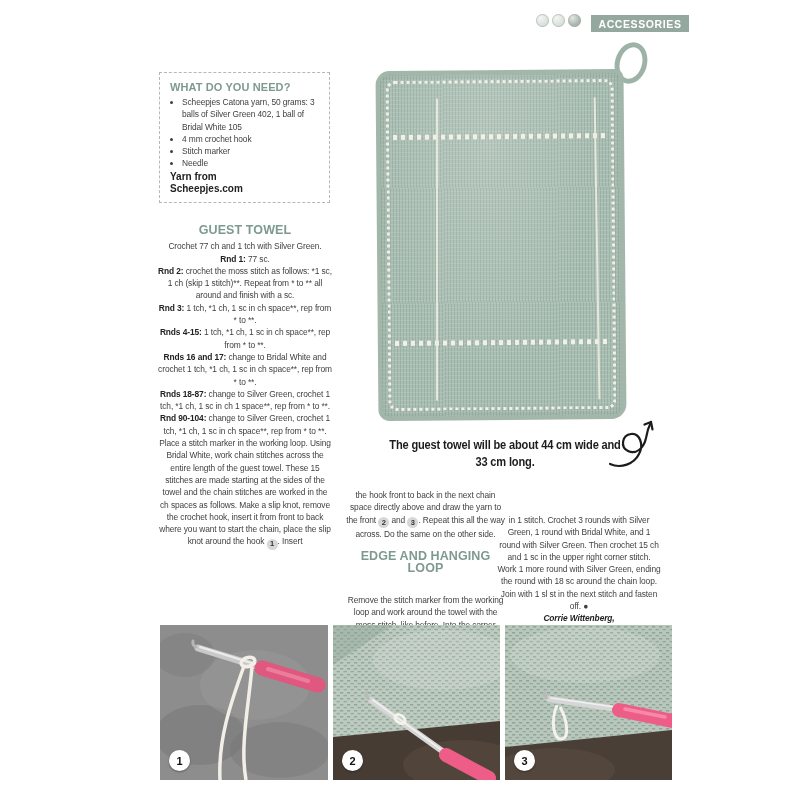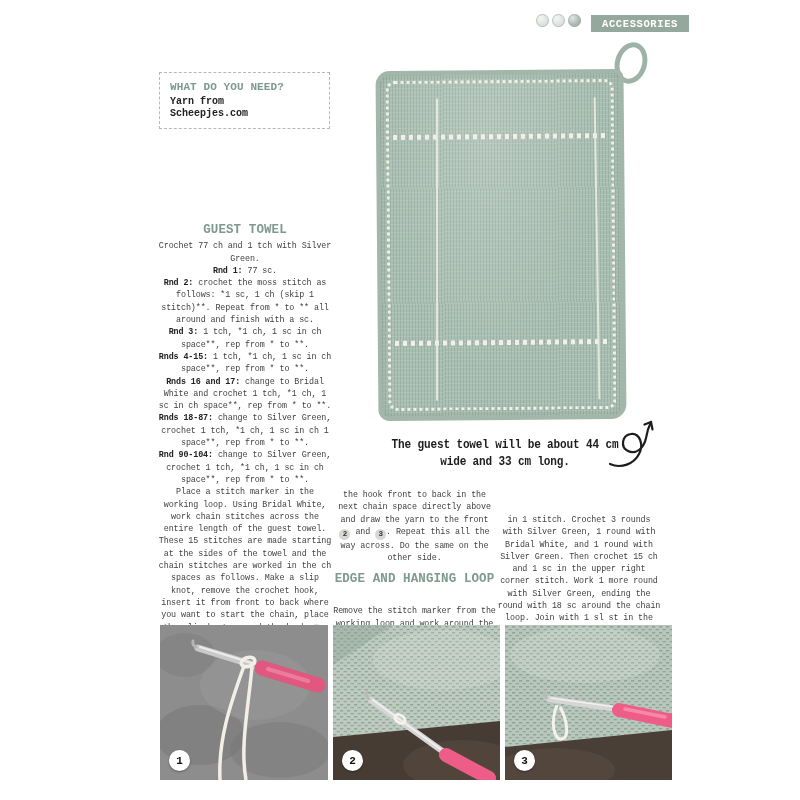--- a/index.html
+++ b/index.html
@@ -1,18 +1,18 @@
 <!DOCTYPE html>
 <html><head>
 <meta charset="utf-8">
 <style>
   html,body { margin:0; padding:0; background:#ffffff; }
   .page {
     position:relative; width:800px; height:800px; background:#ffffff;
-    font-family:Liberation Mono, monospace; color:#3f3f3f; overflow:hidden;
+    font-family:Liberation Sans, sans-serif; color:#3f3f3f; overflow:hidden;
   }
   
   .difficulty-dots { position:absolute; left:536px; top:14px; display:flex; gap:3px; }
   .yarn-dot { width:13px; height:13px; border-radius:50%;
     background:radial-gradient(circle at 35% 30%, #f4f6f4, #dde3de 55%, #c9d2cb);
     box-shadow:inset 0 0 0 1px rgba(160,172,163,.55); }
   .yarn-dot.dark { background:radial-gradient(circle at 35% 30%, #e2e7e3, #adb9b0 55%, #97a59b); }
   .banner { position:absolute; left:591px; top:15px; width:98px; height:17px;
     background:#95a89d; color:#ffffff; font-weight:bold; font-size:10.5px;
     letter-spacing:.6px; display:flex; align-items:center; justify-content:center; }
@@ -21,21 +21,21 @@
     border:1.5px dashed #b7b7b7; padding:8px 8px 7px 10px; background:#fff; }
   .materials h3 { margin:0 0 3px 0; font-size:11px; color:#7e9a8e; letter-spacing:.1px; }
   .materials ul { margin:0; padding-left:12px; font-size:8.4px; line-height:12.3px; letter-spacing:-.1px; }
   .materials li { margin:0; }
   .yarn-from { font-size:10px; line-height:12.3px; font-weight:bold; color:#222; margin-top:1px; }
   
   .col { position:absolute; font-size:8.4px; line-height:12.3px; letter-spacing:-.1px;text-align:center; }
   .col p { margin:0; }
   .col b { color:#222; }
   .col-left  { left:158px; top:224px; width:174px; }
-  .col-mid   { left:333px; top:489px; width:163px; }
+  .col-mid   { left:344px; top:489px; width:163px; }
   .col-right { left:497px; top:514px; width:164px; }
   h2.section { font-size:12.5px; color:#7e9a8e; margin:0 0 4px 0; letter-spacing:.1px; }
   h2.section.sub { margin:9px 0 20px 0; }
   .inline-badge { display:inline-flex; width:11px; height:11px; border-radius:50%;
     background:#d7d7d5; color:#333; font-size:7.5px; font-weight:bold;
     align-items:center; justify-content:center; vertical-align:-2px; }
   .credit { font-weight:bold; font-style:italic; color:#222; margin-top:2px; }
   
   .towel-wrap { position:absolute; left:375px; top:40px; width:264px; height:394px; }
   .hang-loop { position:absolute; left:240px; top:2px; width:22px; height:32px;
@@ -81,20 +81,26 @@
     <span class="yarn-dot"></span>
     <span class="yarn-dot"></span>
     <span class="yarn-dot dark"></span>
   </div>
   <div class="banner">
     <span>ACCESSORIES</span>
   </div>
 
   <div class="materials">
     <h3>WHAT DO YOU NEED?</h3>
+    <ul>
+      <li>Scheepjes Catona yarn, 50 grams: 3 balls of Silver Green 402, 1 ball of Bridal White 105</li>
+      <li>4 mm crochet hook</li>
+      <li>Stitch marker</li>
+      <li>Needle</li>
+    </ul>
     <div class="yarn-from">
       <div>Yarn from</div>
       <div>Scheepjes.com</div>
     </div>
   </div>
 
   <div class="col col-left">
     <h2 class="section">GUEST TOWEL</h2>
     <p>Crochet 77 ch and 1 tch with Silver Green.</p>
     <p><b>Rnd 1:</b> <span>77 sc.</span></p>

